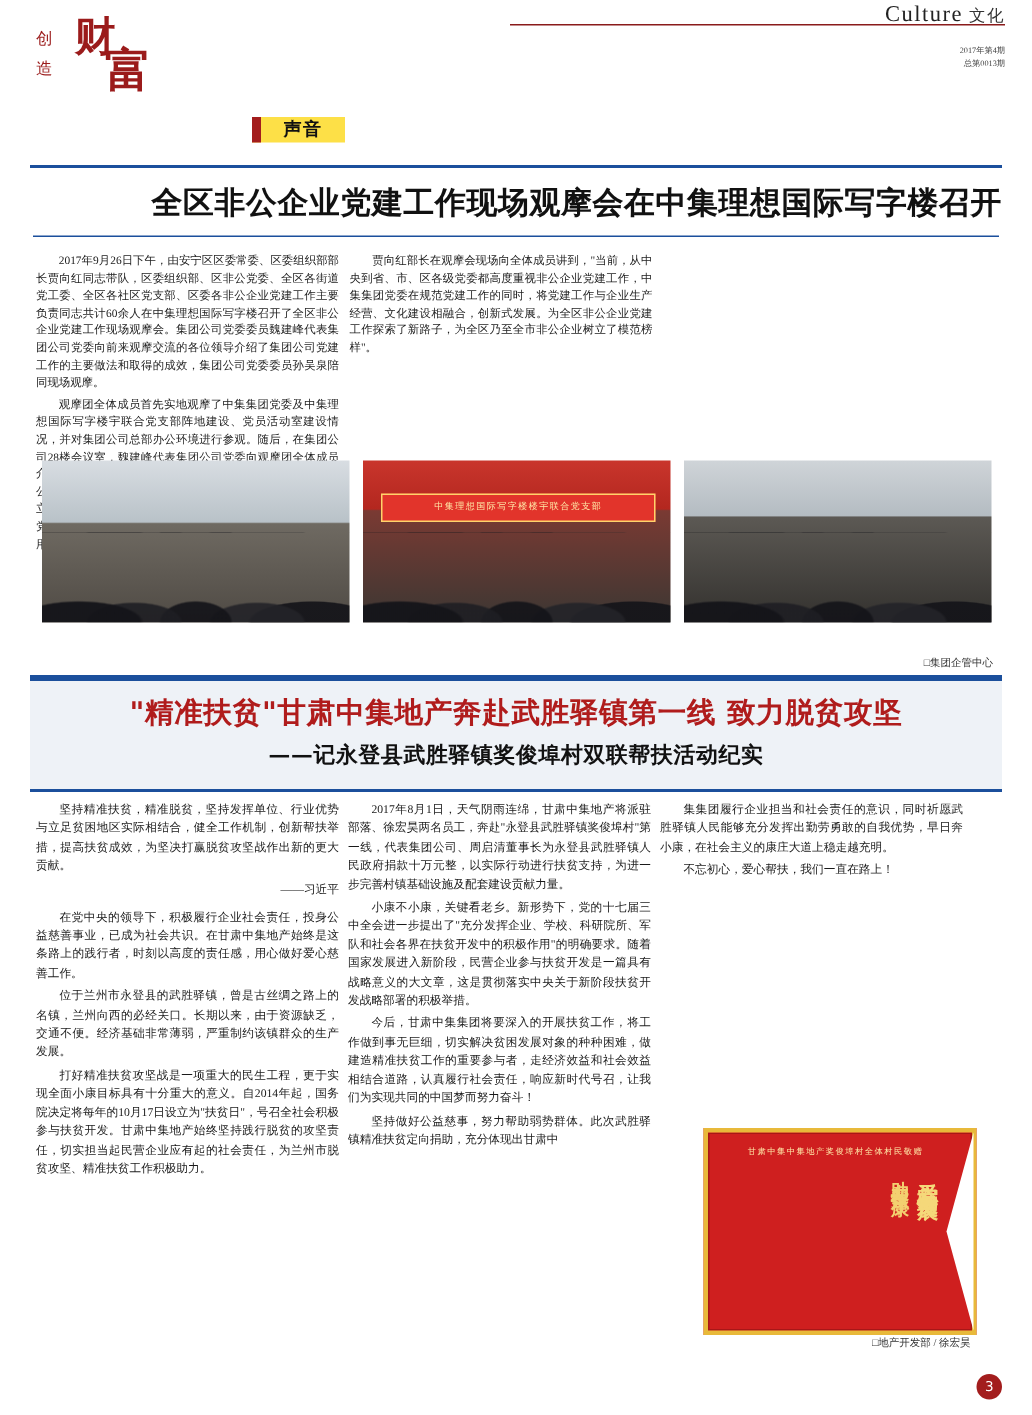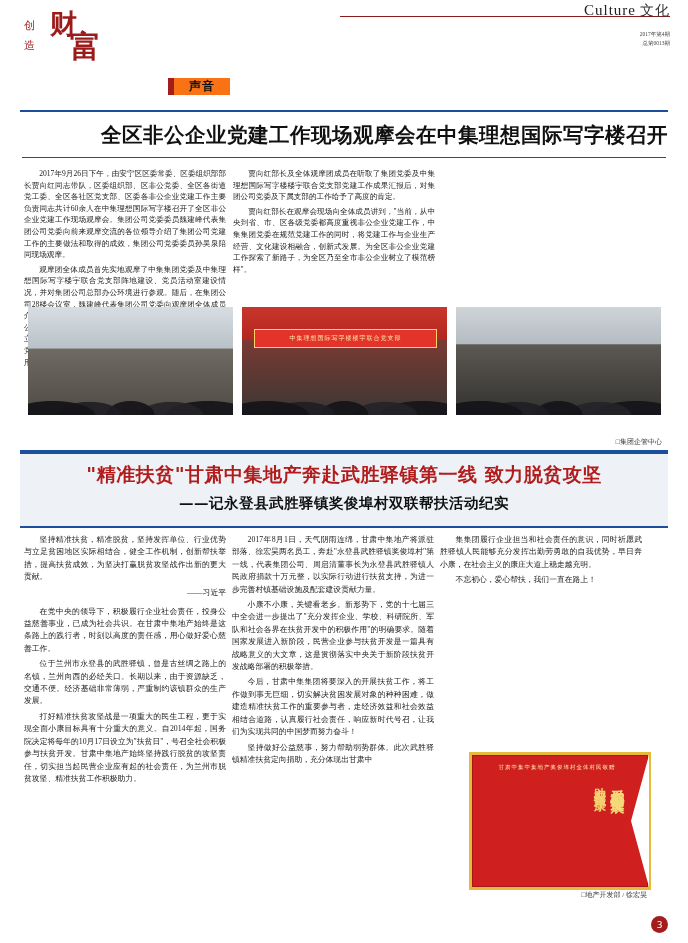--- a/index.html
+++ b/index.html
@@ -18,21 +18,21 @@
     position:absolute;left:0;top:0;width:688px;height:62px;
   }
   .masthead .rule-top{
     position:absolute;left:340px;top:16px;width:330px;height:1px;background:#8a1b1b;
   }
   .masthead .culture{
     position:absolute;right:18px;top:2px;
     font-family:"Liberation Serif", serif;
     font-size:15px;letter-spacing:1px;color:#222;
   }
-  .masthead .culture .cn{font-size:14px;margin-left:4px;color:#333;}
+  .masthead .culture .cn{font-size:11px;margin-left:4px;color:#333;}
   .masthead .issue{
     position:absolute;right:18px;top:30px;text-align:right;
     font-size:5.5px;line-height:9px;color:#444;
   }
 
   
   .logo{
     position:absolute;left:22px;top:6px;width:110px;height:52px;
   }
   .logo .big1{
@@ -47,21 +47,21 @@
     position:absolute;left:2px;top:12px;font-size:11px;color:#9b1b1b;
   }
   .logo .small2{
     position:absolute;left:2px;top:32px;font-size:11px;color:#9b1b1b;
   }
 
   
   .voice-tag{
     position:absolute;left:168px;top:78px;width:56px;height:17px;
     border-left:6px solid #a31d1d;
-    background:#f97316;
+    background:#fde047;
     font-size:12px;line-height:17px;text-align:center;
     color:#111;font-weight:bold;letter-spacing:1px;
   }
 
   
   .art1{
     position:absolute;left:20px;top:110px;width:648px;height:338px;
     border-top:2px solid #1b4f9c;border-bottom:2px solid #1b4f9c;
   }
   .art1 .headline{
@@ -210,21 +210,20 @@
   <div class="art1">
     <div class="headline">全区非公企业党建工作现场观摩会在中集理想国际写字楼召开</div>
     <div class="hr"></div>
 
     <div class="cols3">
       <div class="col">
         <p class="body">2017年9月26日下午，由安宁区区委常委、区委组织部部长贾向红同志带队，区委组织部、区非公党委、全区各街道党工委、全区各社区党支部、区委各非公企业党建工作主要负责同志共计60余人在中集理想国际写字楼召开了全区非公企业党建工作现场观摩会。集团公司党委委员魏建峰代表集团公司党委向前来观摩交流的各位领导介绍了集团公司党建工作的主要做法和取得的成效，集团公司党委委员孙吴泉陪同现场观摩。</p>
         <p class="body">观摩团全体成员首先实地观摩了中集集团党委及中集理想国际写字楼宇联合党支部阵地建设、党员活动室建设情况，并对集团公司总部办公环境进行参观。随后，在集团公司28楼会议室，魏建峰代表集团公司党委向观摩团全体成员介绍了集团公司发展历程和党组织覆盖情况，并重点就集团公司党委下属党支部中集理想国际写字楼楼宇联合党支部成立以来的主要做法和取得的主要成效进行了汇报，并就基层党组织如何发挥党组织的战斗堡垒作用和党员的先锋模范作用进行了讲解。</p>
       </div>
       <div class="col">
-        <p class="body">贾向红部长及全体观摩团成员在听取了集团党委及中集理想国际写字楼楼宇联合党支部党建工作成果汇报后，对集团公司党委及下属支部的工作给予了高度的肯定。</p>
         <p class="body">贾向红部长在观摩会现场向全体成员讲到，"当前，从中央到省、市、区各级党委都高度重视非公企业党建工作，中集集团党委在规范党建工作的同时，将党建工作与企业生产经营、文化建设相融合，创新式发展。为全区非公企业党建工作探索了新路子，为全区乃至全市非公企业树立了模范榜样"。</p>
       </div>
       <div class="col">
         <p class="body"></p>
       </div>
     </div>
 
     <div class="photos">
       <div class="photo ph1">
           <div class="fig"></div>

